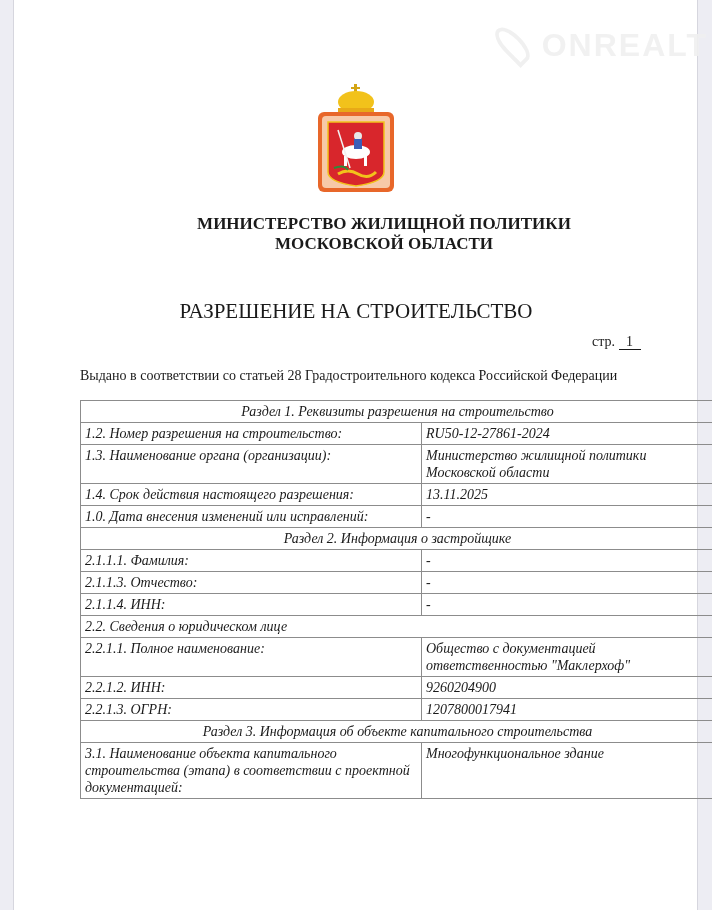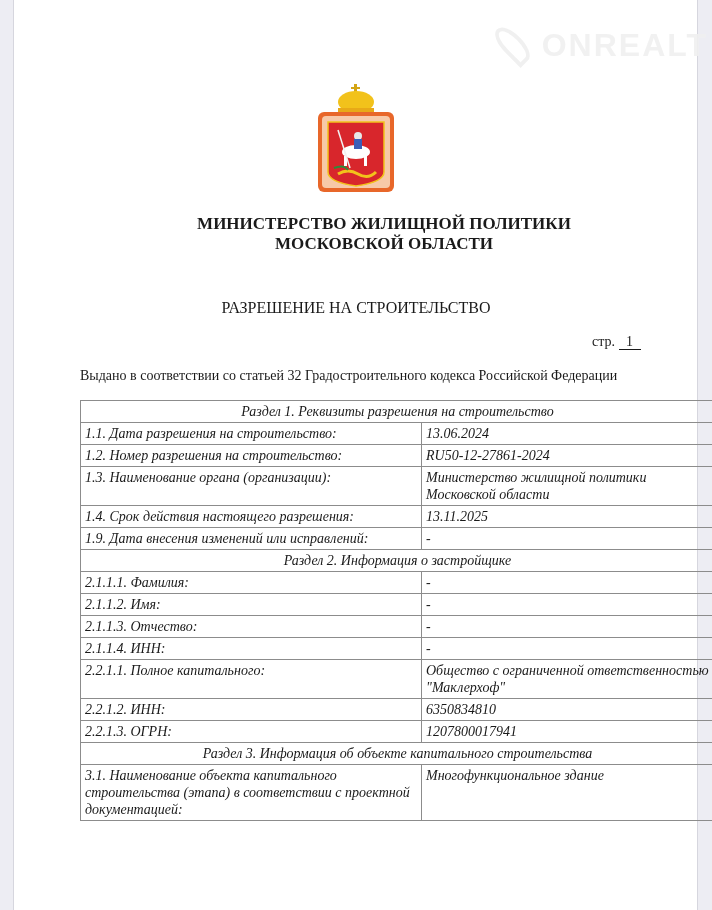--- a/index.html
+++ b/index.html
@@ -30,21 +30,21 @@
   }
   .emblem {
     position: absolute; left: 314px; top: 84px; width: 84px; height: 110px;
   }
   .ministry {
     position: absolute; left: 0; width: 712px; top: 214px;
     text-align: center; font-weight: bold; font-size: 17px; line-height: 20px;
   }
   .doc-title {
     position: absolute; left: 0; width: 712px; top: 299px;
-    text-align: center; font-size: 16px;
+    text-align: center; font-size: 21px;
   }
   .page-num {
     position: absolute; left: 572px; top: 334px; font-size: 14px;
   }
   .page-num .num { display: inline-block; min-width: 18px; text-align: center; border-bottom: 1px solid #1a1a1a; line-height: 14px; padding: 0 2px; }
   .issued {
     position: absolute; left: 80px; top: 368px; font-size: 14px;
   }
   table.form {
     position: absolute; left: 80px; top: 400px; width: 634px;
@@ -94,74 +94,69 @@
     <div>МОСКОВСКОЙ ОБЛАСТИ</div>
   </div>
 
   <div class="doc-title" style="left:-14px;">РАЗРЕШЕНИЕ НА СТРОИТЕЛЬСТВО</div>
 
   <div class="page-num" style="left:558px;margin-left:20px;">
     <span>стр.</span>
     <span class="num">1</span>
   </div>
 
-  <div class="issued" style="left:66px;">Выдано в соответствии со статьей 32 Градостроительного кодекса Российской Федерации</div>
+  <div class="issued" style="left:66px;">Выдано в соответствии со статьей 28 Градостроительного кодекса Российской Федерации</div>
 
   <table class="form" style="left:66px;">
     <tbody>
       <tr>
         <td class="section" colspan="2">Раздел 1. Реквизиты разрешения на строительство</td>
-      </tr>
-      <tr>
-        <td class="label">1.1. Дата разрешения на строительство:</td>
-        <td>13.06.2024</td>
       </tr>
       <tr>
         <td class="label">1.2. Номер разрешения на строительство:</td>
         <td>RU50-12-27861-2024</td>
       </tr>
       <tr>
         <td class="label">1.3. Наименование органа (организации):</td>
         <td>Министерство жилищной политики Московской области</td>
       </tr>
       <tr>
         <td class="label">1.4. Срок действия настоящего разрешения:</td>
         <td>13.11.2025</td>
       </tr>
       <tr>
-        <td class="label">1.9. Дата внесения изменений или исправлений:</td>
+        <td class="label">1.0. Дата внесения изменений или исправлений:</td>
         <td>-</td>
       </tr>
 
       <tr>
         <td class="section" colspan="2">Раздел 2. Информация о застройщике</td>
       </tr>
       <tr>
         <td class="label">2.1.1.1. Фамилия:</td>
         <td>-</td>
       </tr>
       <tr>
-        <td class="label">2.1.1.2. Имя:</td>
-        <td>-</td>
-      </tr>
-      <tr>
         <td class="label">2.1.1.3. Отчество:</td>
         <td>-</td>
       </tr>
       <tr>
         <td class="label">2.1.1.4. ИНН:</td>
         <td>-</td>
       </tr>
       <tr>
-        <td class="label">2.2.1.1. Полное капитального:</td>
-        <td>Общество с ограниченной ответственностью "Маклерхоф"</td>
+        <td colspan="2">2.2. Сведения о юридическом лице</td>
+      </tr>
+      <tr>
+        <td class="label">2.2.1.1. Полное наименование:</td>
+        <td>Общество с документацией ответственностью "Маклерхоф"</td>
       </tr>
       <tr>
         <td class="label">2.2.1.2. ИНН:</td>
-        <td>6350834810</td>
+        <td>9260204900</td>
       </tr>
       <tr>
         <td class="label">2.2.1.3. ОГРН:</td>
         <td>1207800017941</td>
       </tr>
 
       <tr>
         <td class="section" colspan="2">Раздел 3. Информация об объекте капитального строительства</td>
       </tr>
       <tr>

